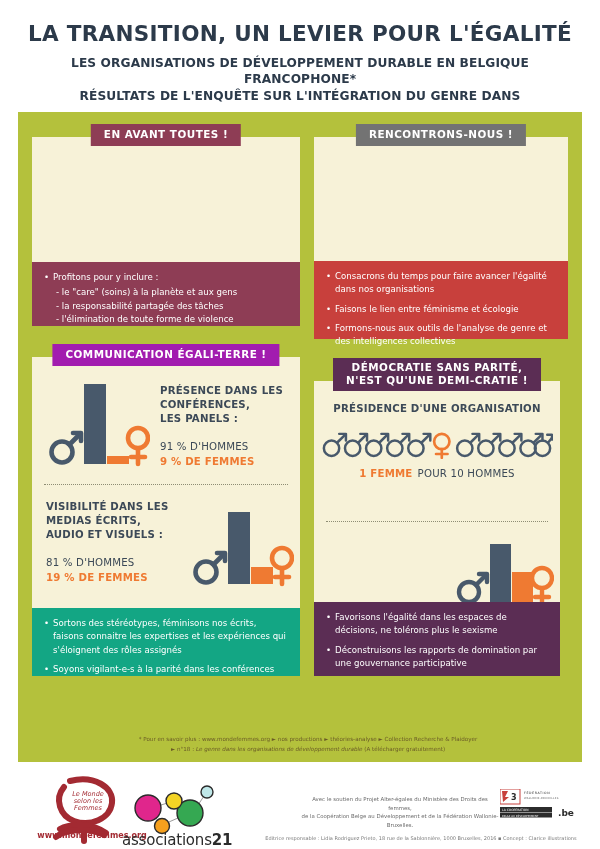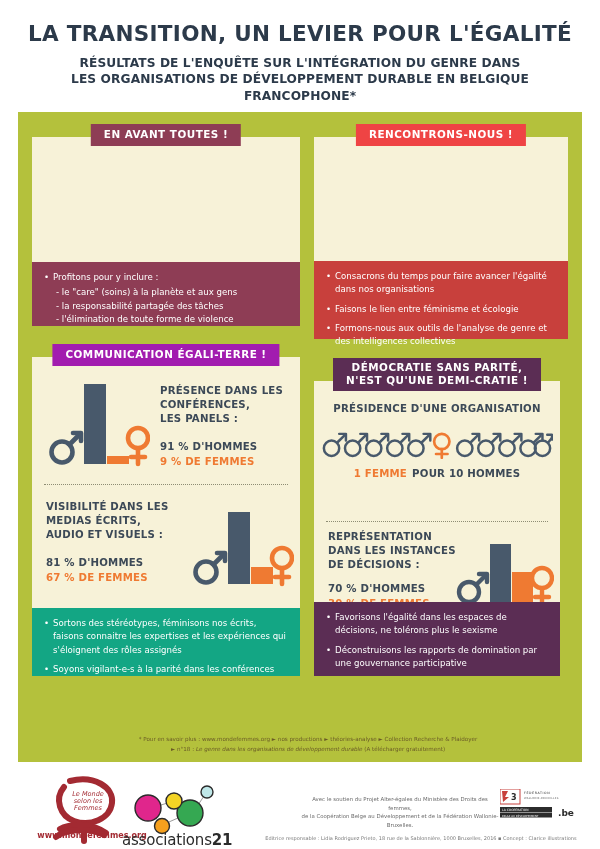--- a/index.html
+++ b/index.html
@@ -76,34 +76,34 @@
   .actions .bullet { display: flex; margin-bottom: 6px; }
   .actions .bullet:last-child { margin-bottom: 0; }
   .actions .dot { margin-right: 4px; }
   .actions .txt { flex: 1; }
 
   .stat-label {
     font-size: 10.2px; font-weight: bold;
     color: #3c4957; line-height: 1.35;
     letter-spacing: 0.2px;
   }
-  .stat-m { font-size: 10.2px; font-weight: bold; color: #3c4957; letter-spacing: 0.2px; }
+  .stat-m { font-size: 10.2px; font-weight: normal; color: #3c4957; letter-spacing: 0.2px; }
   .stat-f { font-size: 10.2px; font-weight: bold; color: #ef7a32; letter-spacing: 0.2px; }
 
   
   #panel1 { left: 14px; top: 12px; width: 268px; height: 202px; }
   #panel1 .tag { background: #8e3d55; }
   #panel1 .cream { top: 13px; bottom: 64px; }
   #panel1 .actions { background: #8e3d55; height: 64px; }
   #p1body { position: absolute; left: 14px; top: 32px; right: 10px; }
   #p1chart { position: absolute; right: 8px; bottom: 76px; width: 112px; height: 72px; }
 
   
   #panel2 { left: 296px; top: 12px; width: 254px; height: 215px; }
-  #panel2 .tag { background: #ef4444; }
+  #panel2 .tag { background: #737373; }
   #panel2 .cream { top: 13px; bottom: 78px; }
   #panel2 .actions { background: #c8403c; height: 78px; }
   #p2body { position: absolute; left: 14px; top: 45px; right: 96px; }
   #p2sym { position: absolute; right: 10px; top: 27px; width: 86px; height: 86px; }
 
   
   #panel3 { left: 14px; top: 232px; width: 268px; height: 332px; }
   #panel3 .tag { background: #a21caf; }
   #panel3 .cream { top: 13px; bottom: 68px; }
   #panel3 .actions { background: #13a684; height: 68px; }
@@ -158,22 +158,22 @@
     text-align: center; color: #7a7a7a;
     font-size: 5px;
   }
 </style>
 </head>
 <body>
 
 <div class="header">
   <div class="main-title">LA TRANSITION, UN LEVIER POUR L'ÉGALITÉ</div>
   <div class="sub-title">
+    <div>LES ORGANISATIONS DE DÉVELOPPEMENT DURABLE EN BELGIQUE FRANCOPHONE*</div>
     <div>RÉSULTATS DE L'ENQUÊTE SUR L'INTÉGRATION DU GENRE DANS</div>
-    <div>LES ORGANISATIONS DE DÉVELOPPEMENT DURABLE EN BELGIQUE FRANCOPHONE*</div>
   </div>
 </div>
 
 <div class="board">
 <div class="grid">
 
   <div class="panel" id="panel1">
     <div class="tag">EN AVANT TOUTES !</div>
     <div class="cream"></div>
 
@@ -296,21 +296,21 @@
     <div class="divider" style="top:140px"></div>
 
     <div style="position:absolute;left:0;right:0;top:150px;height:108px;z-index:3">
       <div style="position:absolute;left:14px;top:6px;right:110px">
         <div class="stat-label">VISIBILITÉ DANS LES</div>
         <div class="stat-label">MEDIAS ÉCRITS,</div>
         <div class="stat-label">AUDIO ET VISUELS :</div>
         <div style="height:16px"></div>
         <div class="stat-m">81 % D'HOMMES</div>
         <div style="height:4px"></div>
-        <div class="stat-f">67 % DE FEMMES</div>
+        <div class="stat-f">19 % DE FEMMES</div>
       </div>
       <div style="position:absolute;right:6px;top:2px;width:104px;height:96px">
         <svg viewBox="0 0 104 96" width="104" height="96">
           <g fill="none" stroke="#48596b" stroke-width="4.6">
             <circle cx="16" cy="76" r="10.5"></circle>
             <line x1="23.5" y1="68.5" x2="34" y2="58" stroke-linecap="round"></line>
             <polyline points="27,57 35,57 35,65" stroke-linecap="round" stroke-linejoin="round"></polyline>
           </g>
           <rect x="38" y="16" width="22" height="72" fill="#48596b"></rect>
           <rect x="61" y="71" width="22" height="17" fill="#ef7a32"></rect>
@@ -409,29 +409,20 @@
       </div>
       <div style="margin-top:3px">
         <span class="stat-f">1 FEMME</span>
         <span class="stat-m">POUR 10 HOMMES</span>
       </div>
     </div>
 
     <div class="divider" style="top:163px"></div>
 
     <div style="position:absolute;left:0;right:0;top:172px;height:74px;z-index:3">
-      <div style="position:absolute;left:14px;top:0;right:104px">
-        <div class="stat-label">REPRÉSENTATION</div>
-        <div class="stat-label">DANS LES INSTANCES</div>
-        <div class="stat-label">DE DÉCISIONS :</div>
-        <div style="height:12px"></div>
-        <div class="stat-m">70 % D'HOMMES</div>
-        <div style="height:4px"></div>
-        <div class="stat-f">30 % DE FEMMES</div>
-      </div>
       <div style="position:absolute;right:6px;top:2px;width:100px;height:80px">
         <svg viewBox="0 0 100 80" width="100" height="80">
           <g fill="none" stroke="#48596b" stroke-width="4.4">
             <circle cx="15" cy="60" r="10"></circle>
             <line x1="22" y1="53" x2="32" y2="43" stroke-linecap="round"></line>
             <polyline points="25,42 33,42 33,50" stroke-linecap="round" stroke-linejoin="round"></polyline>
           </g>
           <rect x="36" y="12" width="21" height="60" fill="#48596b"></rect>
           <rect x="58" y="40" width="21" height="32" fill="#ef7a32"></rect>
           <g fill="none" stroke="#ef7a32" stroke-width="4.4">

